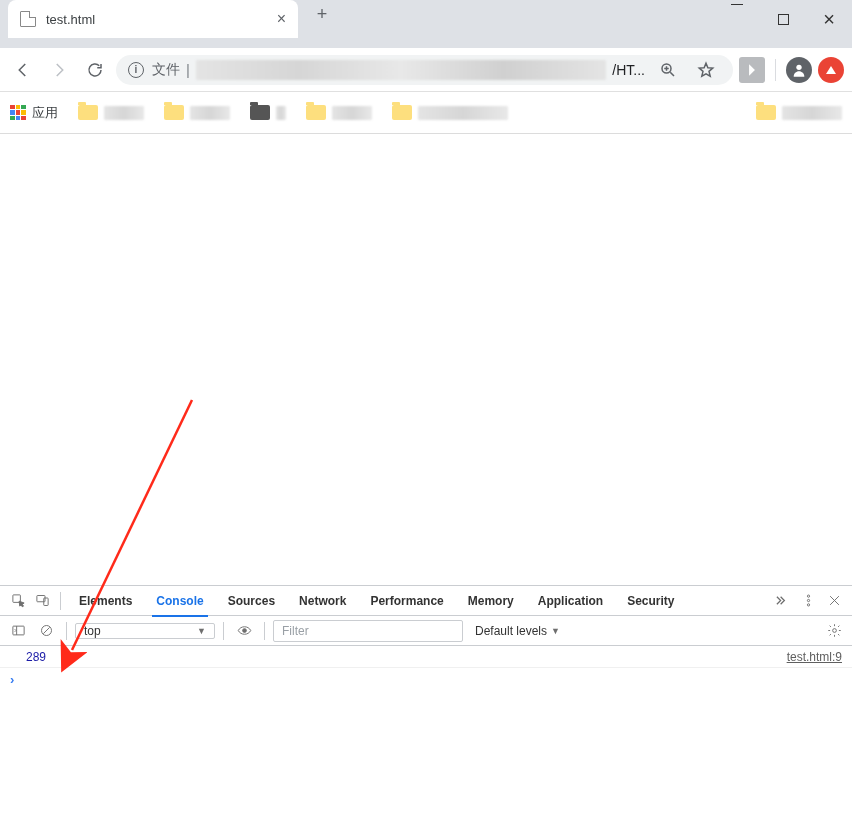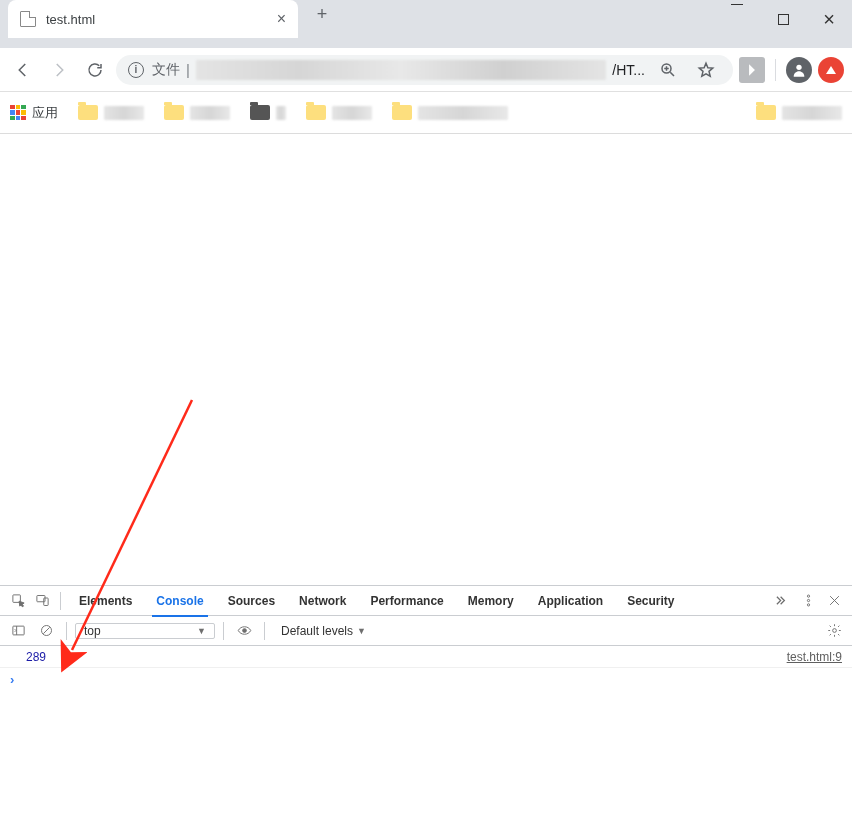--- a/index.html
+++ b/index.html
@@ -270,20 +270,21 @@
       <span class="tri">▼</span>
     </div>
     <div class="vline"></div>
     <div class="dt-iconbtn">
       <svg viewBox="0 0 24 24">
           <circle cx="12" cy="12" r="3" fill="#6e6e6e"></circle>
           <path d="M2 12c2-4 6-6 10-6s8 2 10 6c-2 4-6 6-10 6s-8-2-10-6z"></path>
         </svg>
     </div>
     <div class="vline"></div>
+    <input class="dt-filter-input" placeholder="Filter" style="">
     <div class="dt-levels">
       <span>Default levels</span>
       <span class="tri">▼</span>
     </div>
     <div class="dt-iconbtn dt-settings">
       <svg viewBox="0 0 24 24">
           <circle cx="12" cy="12" r="3"></circle>
           <path d="M12 2v3M12 19v3M4.2 4.2l2.1 2.1M17.7 17.7l2.1 2.1M2 12h3M19 12h3M4.2 19.8l2.1-2.1M17.7 6.3l2.1-2.1"></path>
         </svg>
     </div>

